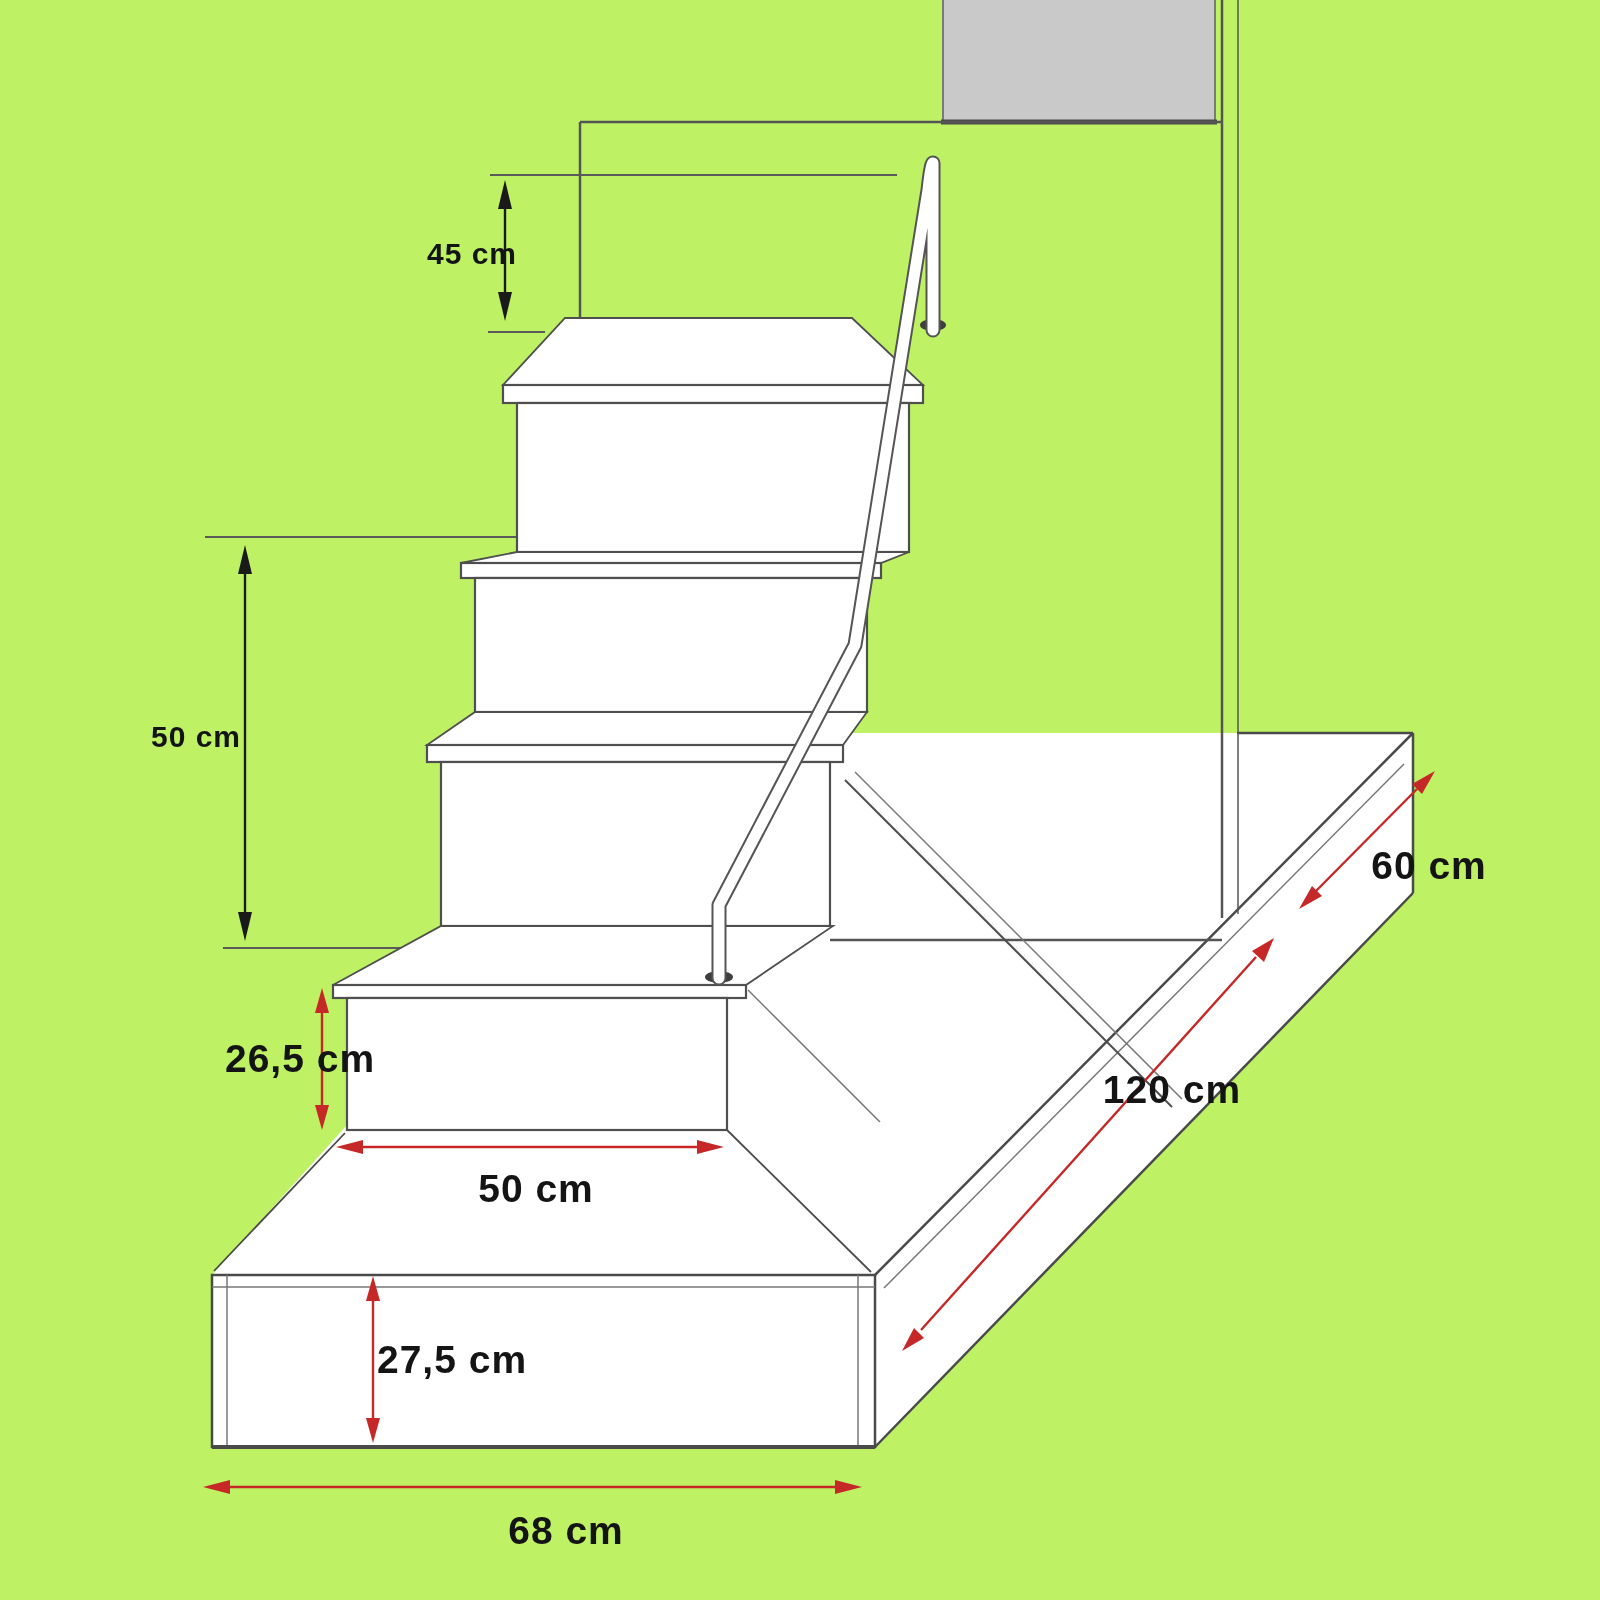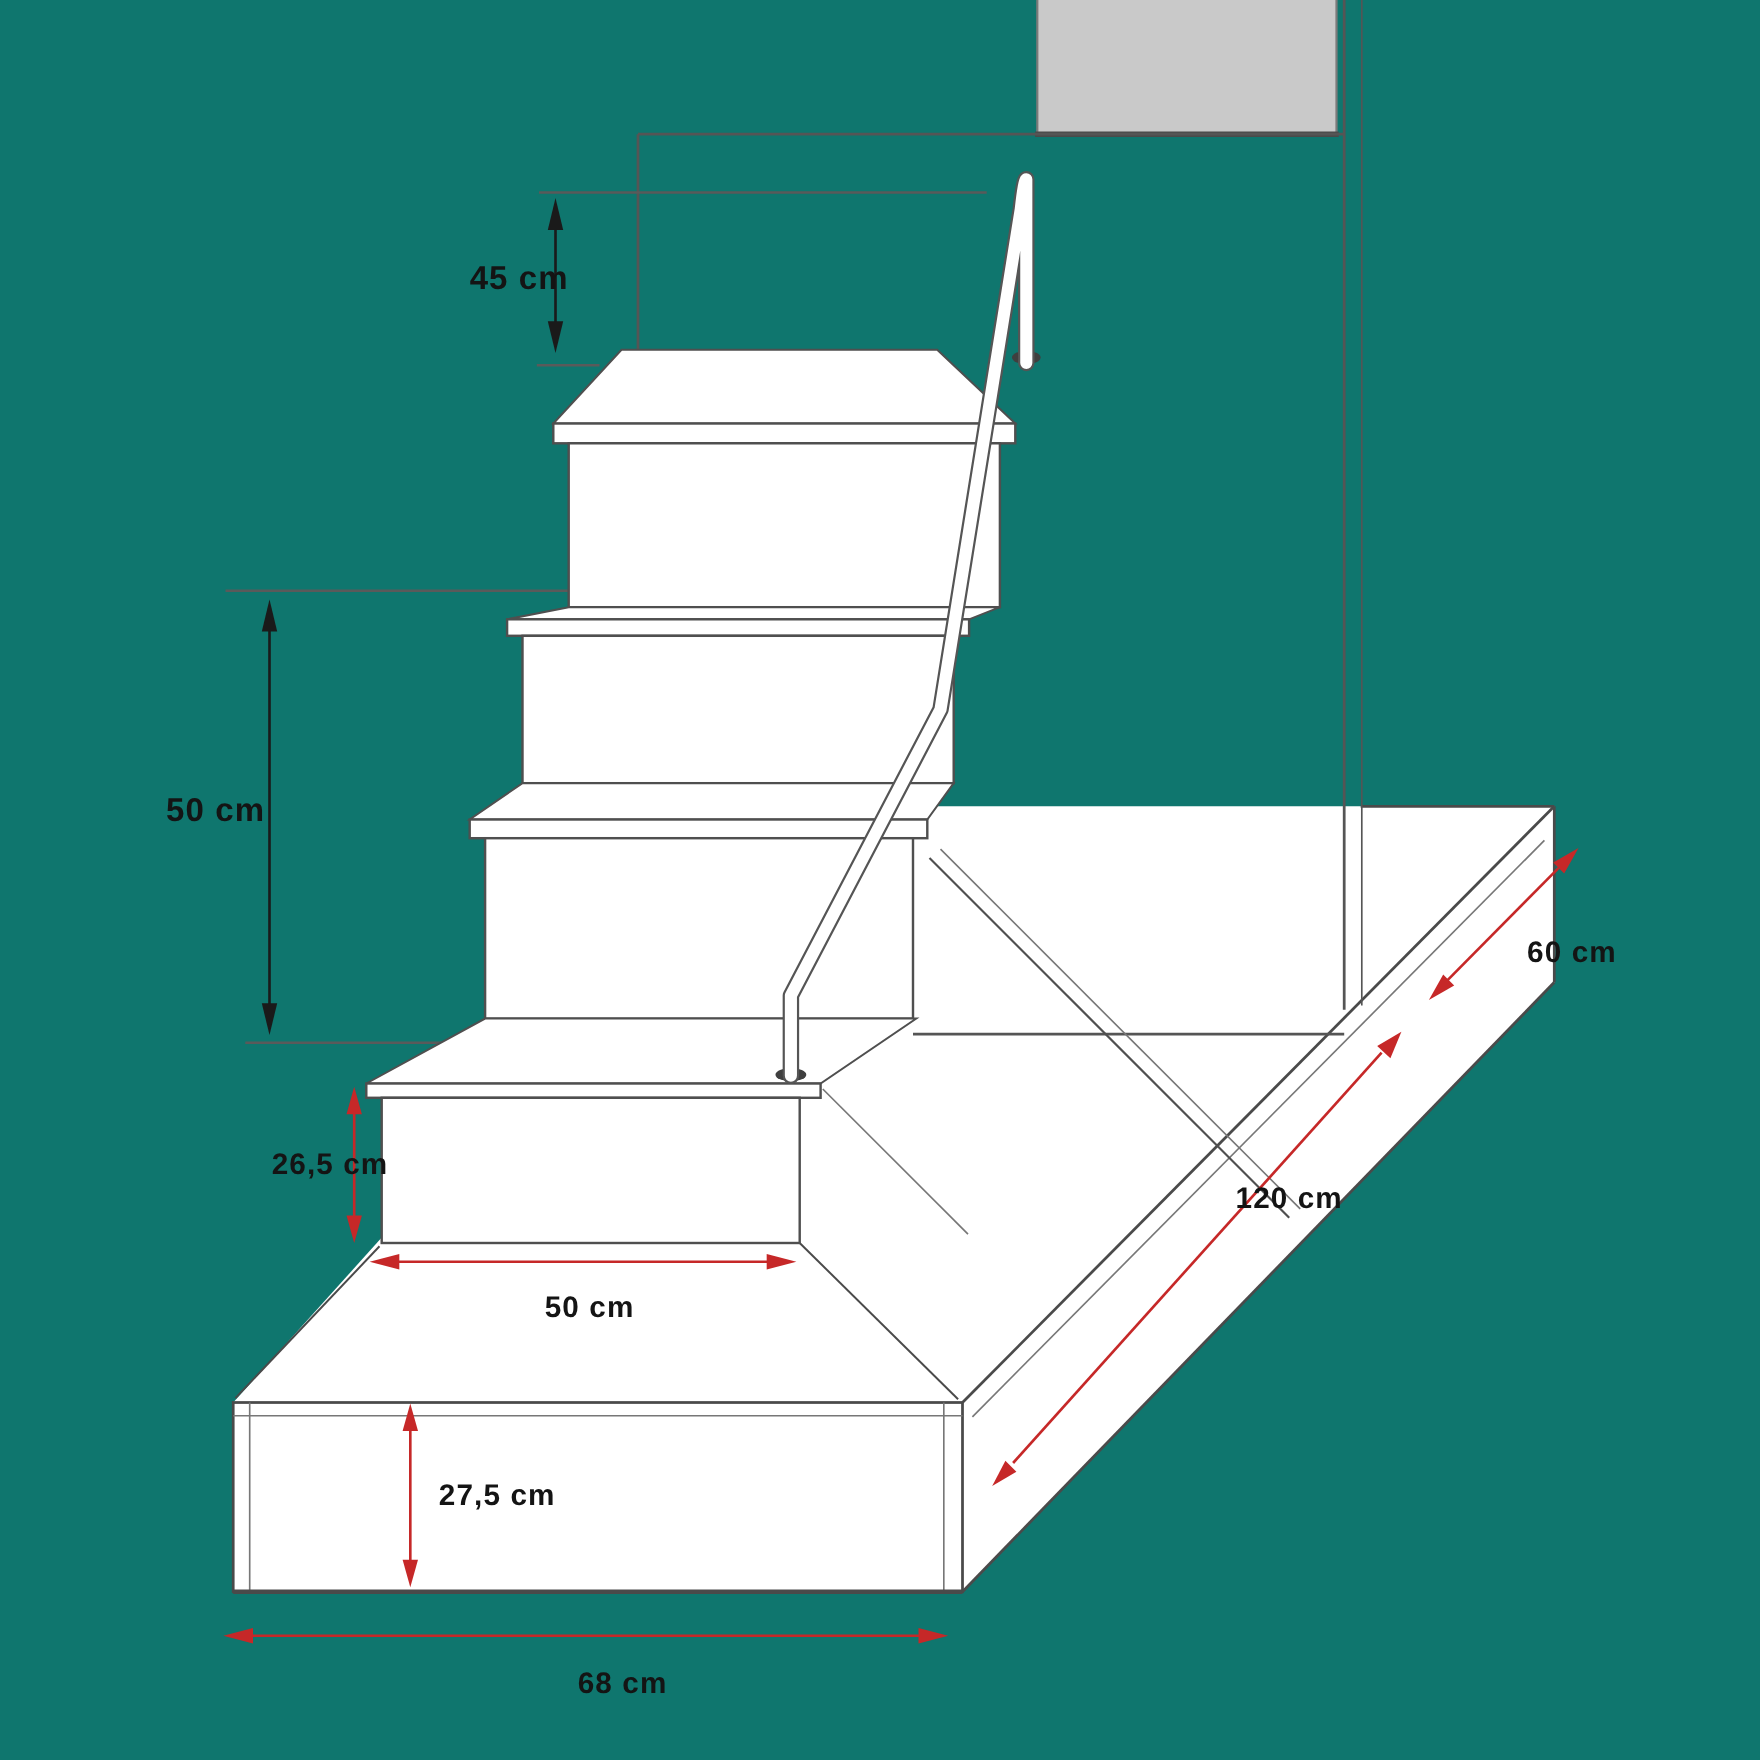--- a/index.html
+++ b/index.html
@@ -1,28 +1,28 @@
 <!DOCTYPE html>
 <html><head>
 <meta charset="utf-8">
 <style>
   html,body{margin:0;padding:0;background:#ffffff;}
   body{font-family:"Liberation Sans", sans-serif;}
-  .canvas{position:relative;width:1600px;height:1600px;background:#0f766e;overflow:hidden;}
+  .canvas{position:relative;width:1600px;height:1600px;background:#bef264;overflow:hidden;}
   .canvas svg{position:absolute;left:0;top:0;}
   .dim-label{
     position:absolute;
     transform:translate(-50%,-50%);
     font-weight:bold;
     color:#141414;
     white-space:nowrap;
     letter-spacing:1px;
   }
   .dim-label.small{font-size:30px;}
-  .dim-label.big{font-size:27px;}
+  .dim-label.big{font-size:39px;}
   .l-45  {left:472px;  top:254px;}
   .l-50a {left:196px;  top:737px;}
   .l-265 {left:272px;  top:1059px;margin-left:28px;}
   .l-50b {left:536px;  top:1189px;}
   .l-275 {left:452px;  top:1360px;}
   .l-85  {left:566px;  top:1531px;}
   .l-60  {left:1429px; top:866px;}
   .l-120 {left:1172px; top:1090px;}
 </style>
 </head>

